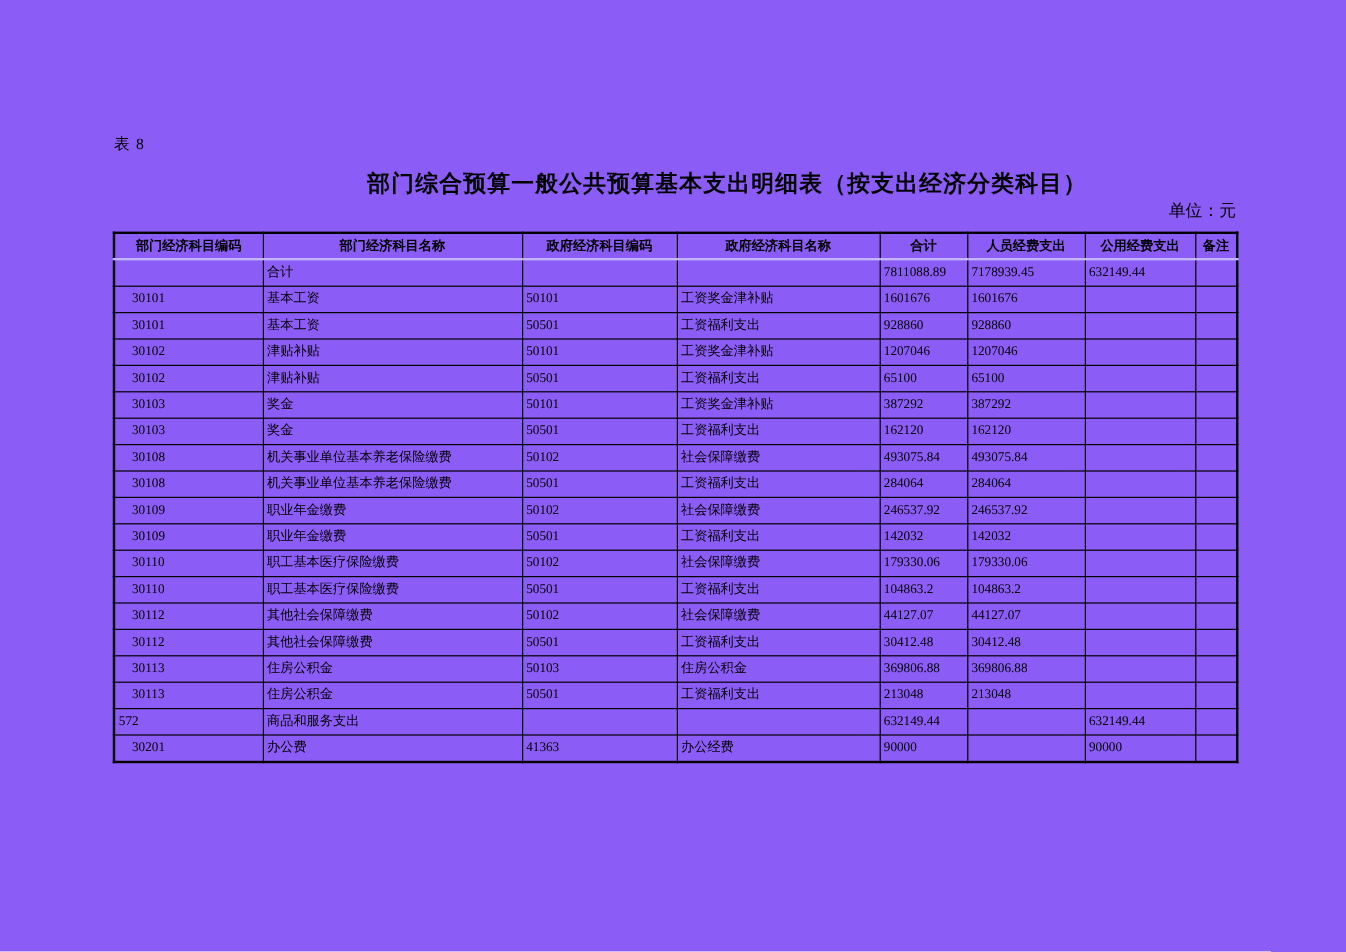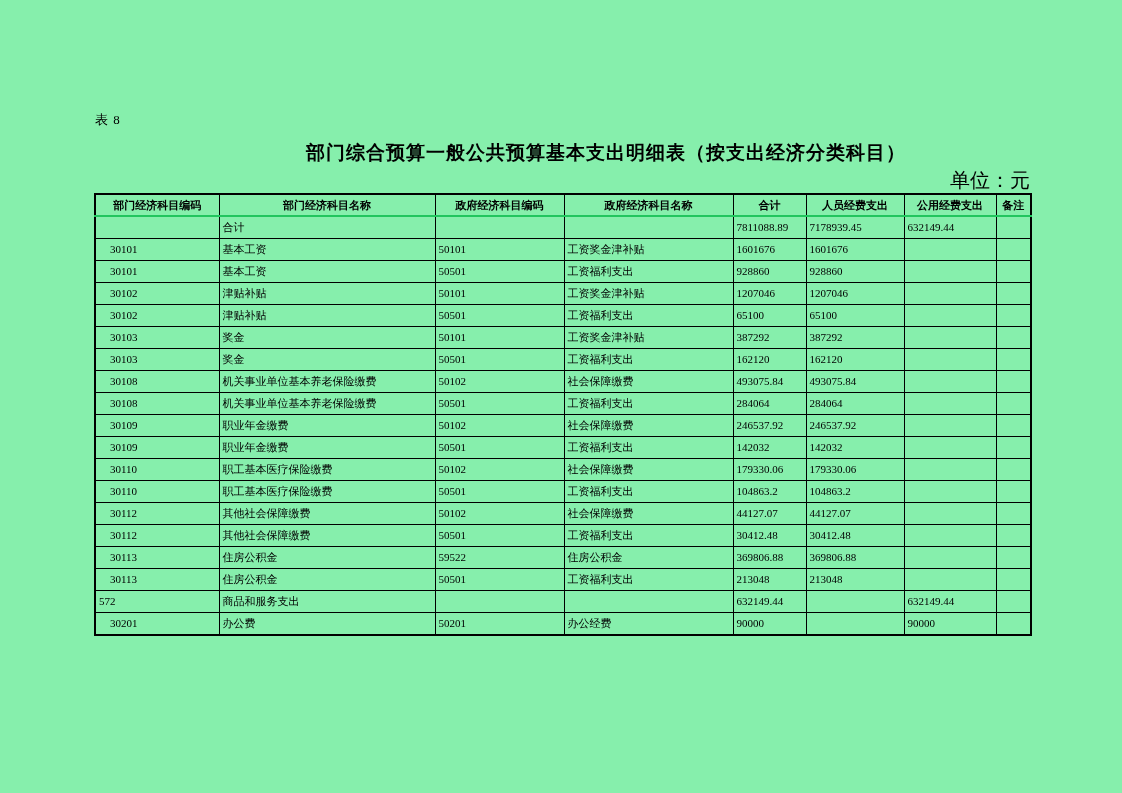--- a/index.html
+++ b/index.html
@@ -1,20 +1,20 @@
 <!DOCTYPE html>
 <html><head>
 <meta charset="utf-8">
 <style>
   html,body{margin:0;padding:0;background:#ffffff;}
   .page{
     position:relative;
     width:1122px;
     height:793px;
-    background:#86efac;
+    background:#8b5cf6;
     color:#000;
     font-family:"Liberation Serif","DejaVu Serif",serif;
     overflow:hidden;
   }
   .table-label{
     position:absolute;
     left:95px;
     top:111px;
     font-size:13px;
     letter-spacing:1px;
@@ -28,21 +28,21 @@
     font-size:19px;
     font-weight:bold;
     font-family:"Liberation Sans","DejaVu Sans",sans-serif;
     letter-spacing:1px;
     margin-left:45px;
   }
   .unit-label{
     position:absolute;
     right:92px;
     top:167px;
-    font-size:20px;
+    font-size:14px;
   }
   table.budget{
     position:absolute;
     left:94px;
     top:193px;
     width:936px;
     border-collapse:collapse;
     table-layout:fixed;
     border:2px solid #000;
   }
@@ -54,21 +54,21 @@
     font-size:11px;
     line-height:1;
     vertical-align:middle;
     white-space:nowrap;
     overflow:hidden;
   }
   table.budget th{
     font-family:"Liberation Sans","DejaVu Sans",sans-serif;
     font-weight:bold;
     text-align:center;
-    border-bottom:2px solid #22c55e;
+    border-bottom:2px solid #c4b5fd;
     height:20px;
     margin-top:45px;
   }
   table.budget td{
     text-align:left;
     font-family:"Liberation Serif","DejaVu Serif",serif;
   }
   table.budget td.indent{
     padding-left:14px;
   }
@@ -254,21 +254,21 @@
           <td>50501</td>
           <td>工资福利支出</td>
           <td>30412.48</td>
           <td>30412.48</td>
           <td></td>
           <td></td>
         </tr>
         <tr>
           <td class="indent">30113</td>
           <td>住房公积金</td>
-          <td>59522</td>
+          <td>50103</td>
           <td>住房公积金</td>
           <td>369806.88</td>
           <td>369806.88</td>
           <td></td>
           <td></td>
         </tr>
         <tr>
           <td class="indent">30113</td>
           <td>住房公积金</td>
           <td>50501</td>
@@ -284,21 +284,21 @@
           <td></td>
           <td></td>
           <td>632149.44</td>
           <td></td>
           <td>632149.44</td>
           <td></td>
         </tr>
         <tr>
           <td class="indent">30201</td>
           <td>办公费</td>
-          <td>50201</td>
+          <td>41363</td>
           <td>办公经费</td>
           <td>90000</td>
           <td></td>
           <td>90000</td>
           <td></td>
         </tr>
       </tbody>
   </table>
 
 </div>

